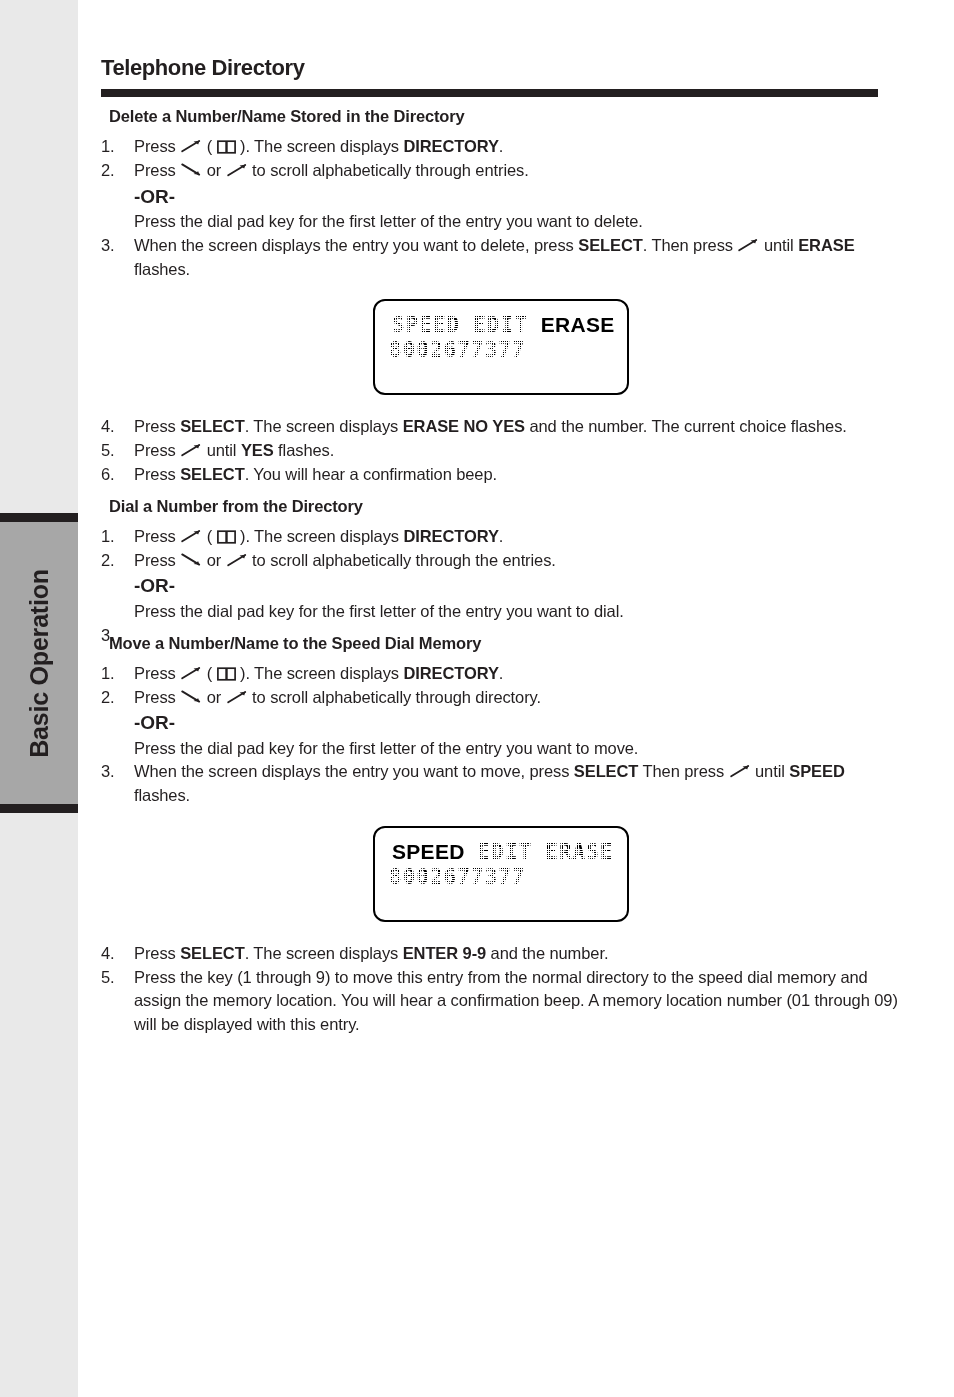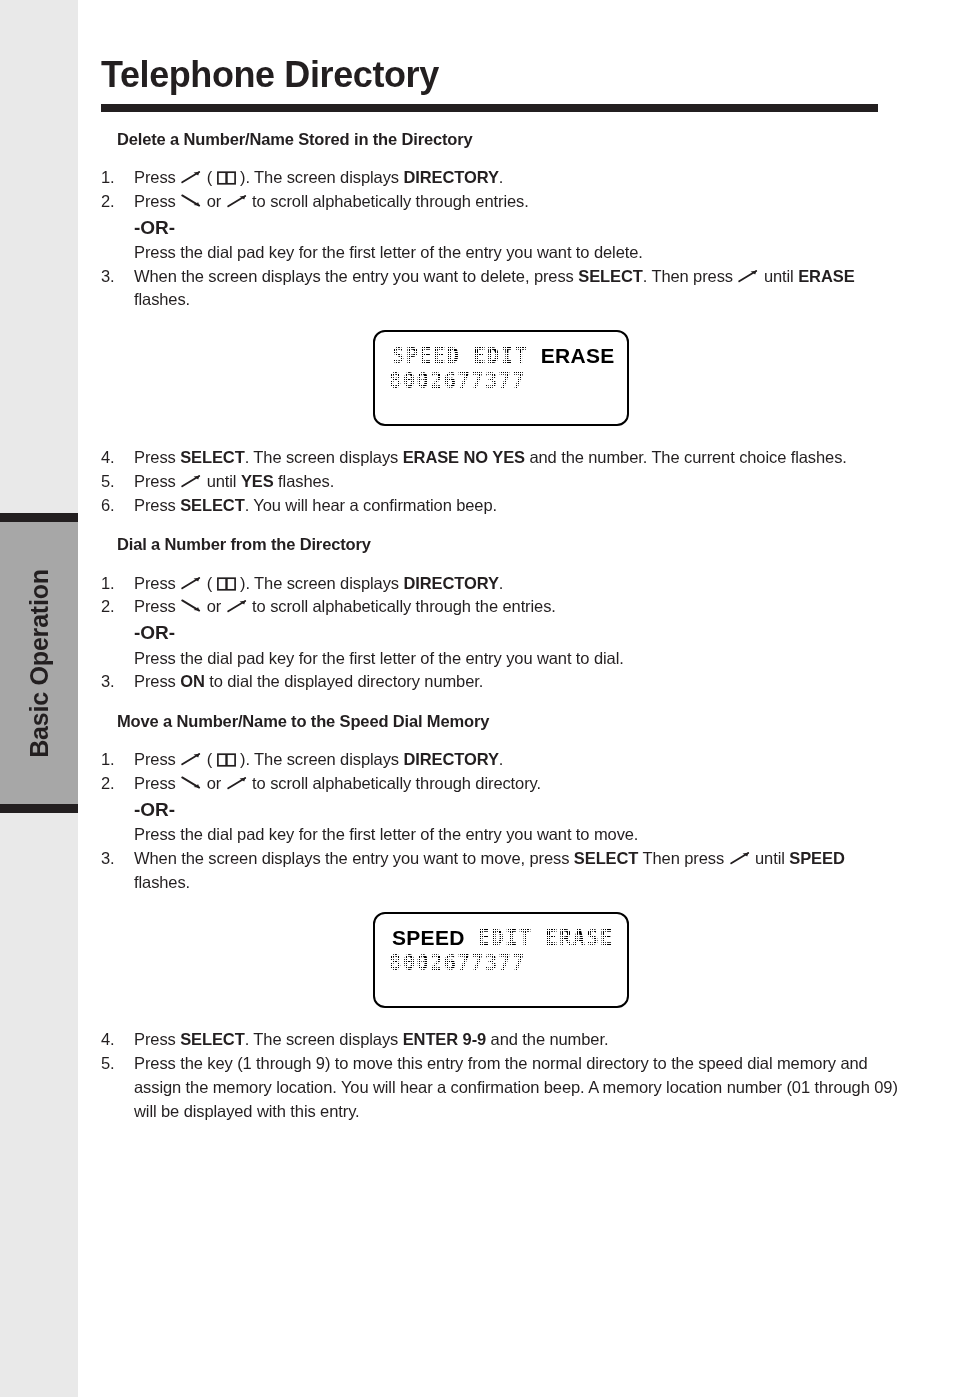--- a/index.html
+++ b/index.html
@@ -50,34 +50,34 @@
   }
   #content {
     position: absolute;
     left: 23px; top: 0;
     width: 800px;
   }
 
   h1#page-title {
     margin: 0;
     padding-top: 56px;
-    font-size: 36px;
+    font-size: 22px;
     font-weight: bold;
     letter-spacing: -0.4px;
     line-height: 1.05;
   }
   #title-rule {
     margin-top: 10px;
     width: 777px;
     height: 8px;
     background: #231f20;
   }
 
   h2.section-heading {
-    margin: 16px;
+    margin: 8px;
     font-size: 16.5px;
     font-weight: bold;
     letter-spacing: -0.15px;
     line-height: 1.35;
   }
   .sec-gap-first { margin-top: 28px; }
   .sec-gap { margin-top: 22px; }
 
   ol.steps {
     margin: 0;
@@ -235,21 +235,21 @@
                   <rect x="0.9" y="2.2" width="17.2" height="11.6" fill="none" stroke="#231f20" stroke-width="1.7"></rect>
                   <rect x="8.3" y="2.2" width="2.4" height="11.6" fill="#231f20"></rect>
                 </svg></span> ). The screen displays <b>DIRECTORY</b>.</span></li>
           <li><span class="num">2.</span><span>Press <span class="ico ico-down"><svg viewBox="0 0 22 16" width="22" height="16">
                   <path d="M2.2 2.4 L19.2 12.6" stroke="#231f20" stroke-width="1.9" fill="none" stroke-linecap="round"></path>
                   <path d="M19.4 12.8 L13.6 12.0 L18.2 9.2 Z" fill="#231f20"></path>
                 </svg></span> or <span class="ico ico-up"><svg viewBox="0 0 22 16" width="22" height="16">
                   <path d="M2.2 13.2 L19.2 3.0" stroke="#231f20" stroke-width="1.9" fill="none" stroke-linecap="round"></path>
                   <path d="M19.4 2.8 L13.6 3.6 L18.2 6.4 Z" fill="#231f20"></path>
                 </svg></span> to scroll alphabetically through the entries.</span><span class="sub-line or-label">-OR-</span><span class="sub-line">Press the dial pad key for the first letter of the entry you want to dial.</span></li>
-          <li><span class="num">3.</span><span>Press <b>ON</b> to dial the displayed directory number.</span></li>
+          <li><span class="num">3.</span></li>
         </ol>
         <h2 class="section-heading sec-gap">Move a Number/Name to the Speed Dial Memory</h2>
         <ol class="steps" style="margin-top: 2px;">
           <li><span class="num">1.</span><span>Press <span class="ico ico-up"><svg viewBox="0 0 22 16" width="22" height="16">
                   <path d="M2.2 13.2 L19.2 3.0" stroke="#231f20" stroke-width="1.9" fill="none" stroke-linecap="round"></path>
                   <path d="M19.4 2.8 L13.6 3.6 L18.2 6.4 Z" fill="#231f20"></path>
                 </svg></span> ( <span class="ico ico-book"><svg viewBox="0 0 19 16" width="19" height="16">
                   <rect x="0.9" y="2.2" width="17.2" height="11.6" fill="none" stroke="#231f20" stroke-width="1.7"></rect>
                   <rect x="8.3" y="2.2" width="2.4" height="11.6" fill="#231f20"></rect>
                 </svg></span> ). The screen displays <b>DIRECTORY</b>.</span></li>

